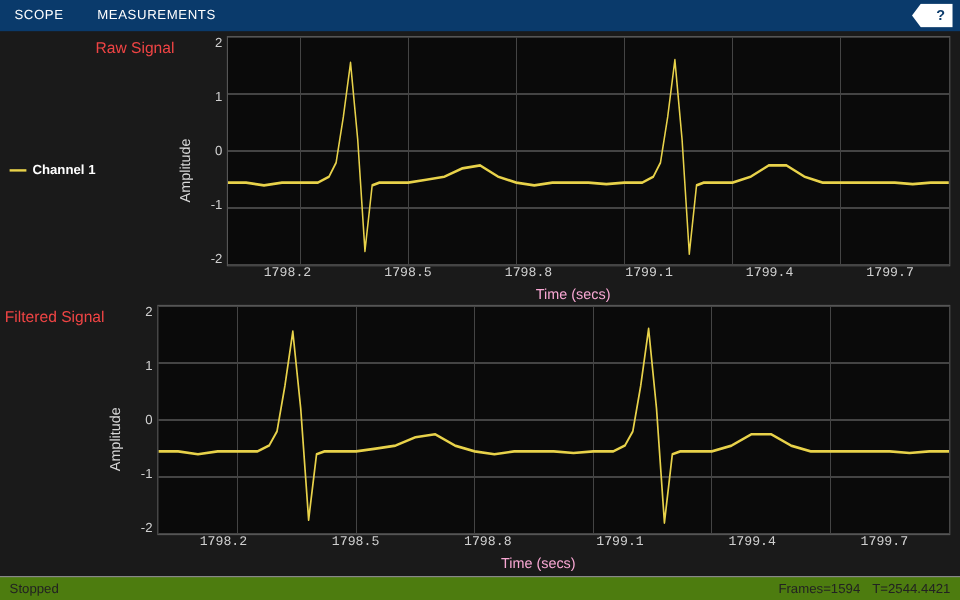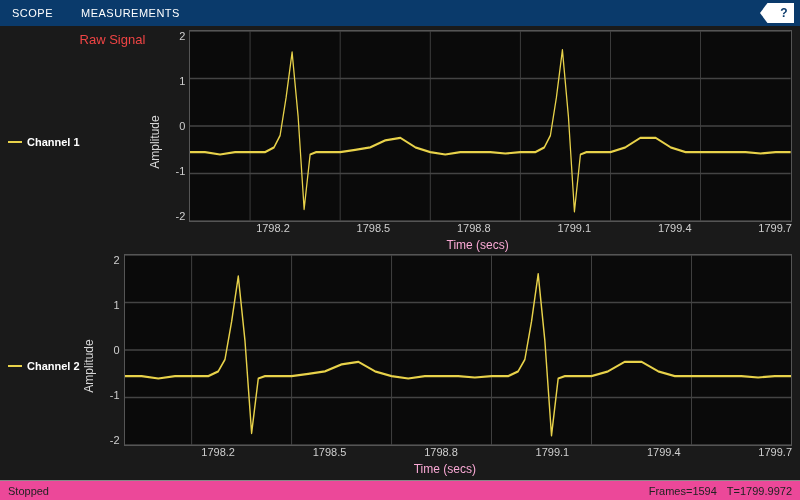--- a/index.html
+++ b/index.html
@@ -59,24 +59,24 @@
     background: #0a0a0a;
     border: 1px solid #555;
   }
   .plot-area svg { position: absolute; inset: 0; width: 100%; height: 100%; }
   .grid line { stroke: #444; stroke-width: 1; shape-rendering: crispEdges; }
   .signal { fill: none; stroke: #e8d24a; stroke-width: 1.5; stroke-linejoin: round; }
   .xticks {
     display: flex; padding-left: 26px; font-size: 11px; color:#cfcfcf;
     height: 16px; align-items: flex-start;
   }
-  .xticks span { flex: 1; text-align: right; }
+  .xticks span { flex: 1; text-align: center; font-family: Liberation Mono, monospace; }
   .xlab { text-align: center; font-size: 12px; color:#f9a8d4; padding-bottom: 2px; }
   .statusbar {
-    height: 20px; background: #ec4899; color: #222;
+    height: 20px; background: #4d7c0f; color: #222;
     display: flex; align-items: center; padding: 0 8px;
     font-size: 11px;
     border-top: 1px solid #888;
   }
   .statusbar .grow { flex: 1; }
 </style>
 </head>
 <body>
 
 <div class="toolstrip">
@@ -134,24 +134,21 @@
             <span>1799.1</span>
             <span>1799.4</span>
             <span>1799.7</span>
           </div>
         <div class="xlab">Time (secs)</div>
       </div>
     </div>
   </div>
 
   <div class="plot-block">
-    <div class="legend-row">
-      <span class="legend-swatch"></span>
-      <span>Channel 2</span>
-    </div>
+    <div class="plot-title">Filtered Signal</div>
     <div class="plot-row">
       <div class="ylab">
           <span>Amplitude</span>
         </div>
       <div class="axes-wrap">
         <div class="axes">
           <div class="yticks" id="yticks-1">
               <span>2</span>
               <span>1</span>
               <span>0</span>
@@ -189,14 +186,14 @@
       </div>
     </div>
   </div>
 </div>
 
 <div class="statusbar">
   <span>Stopped</span>
   <span class="grow"></span>
   <span>Frames=1594</span>
   <span style="width:10px"></span>
-  <span>T=1799.9972</span>
+  <span>T=2544.4421</span>
 </div>
 
 </body></html>

